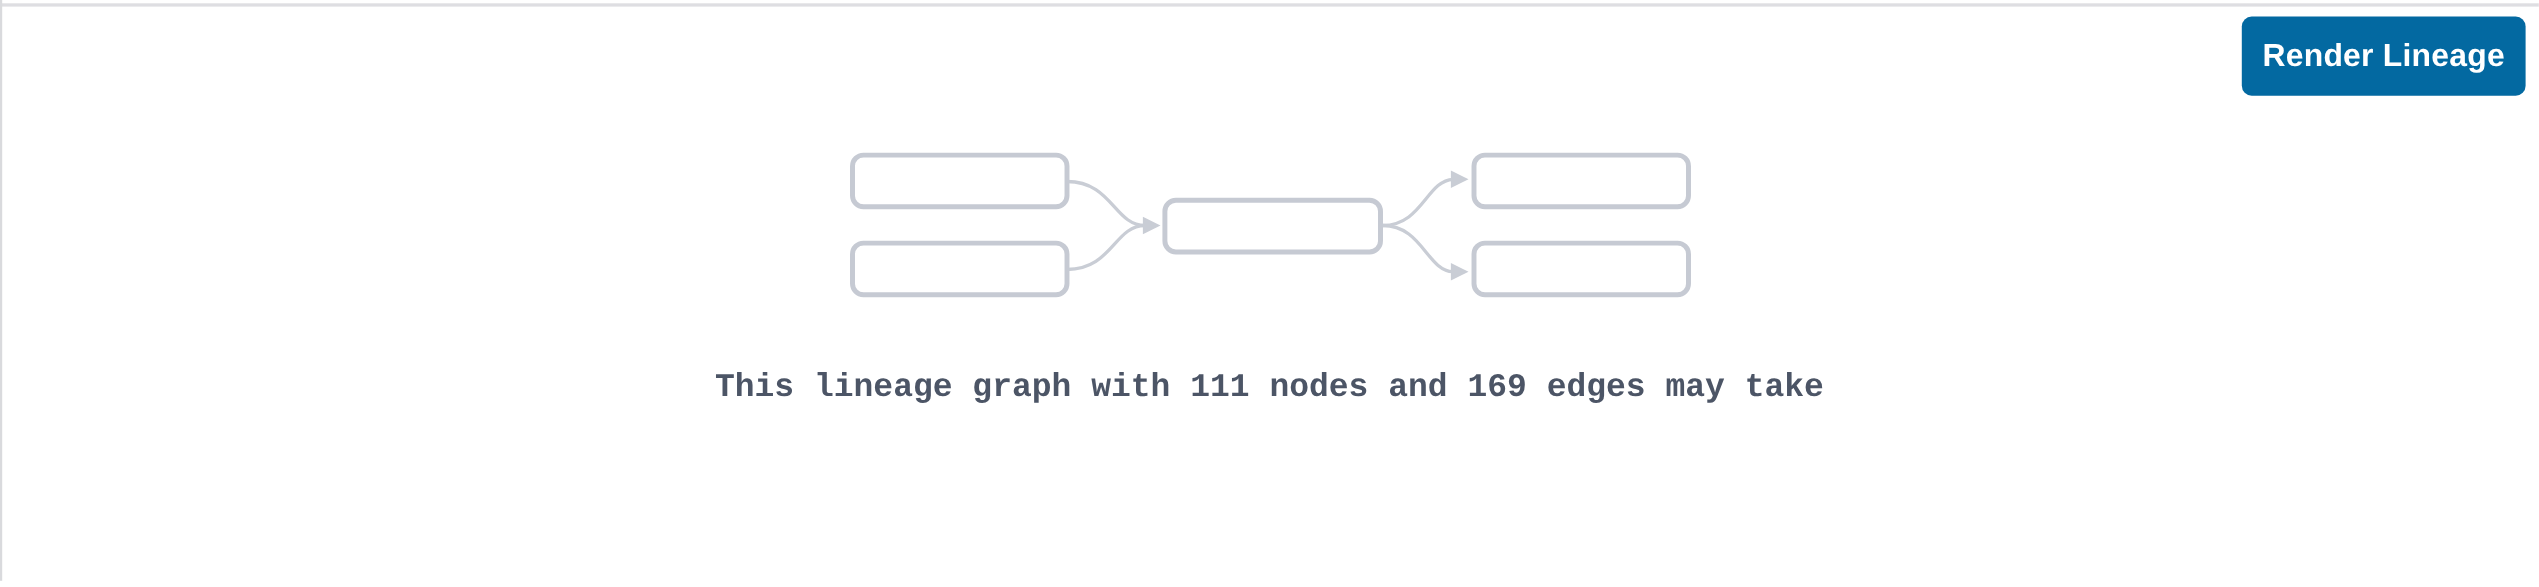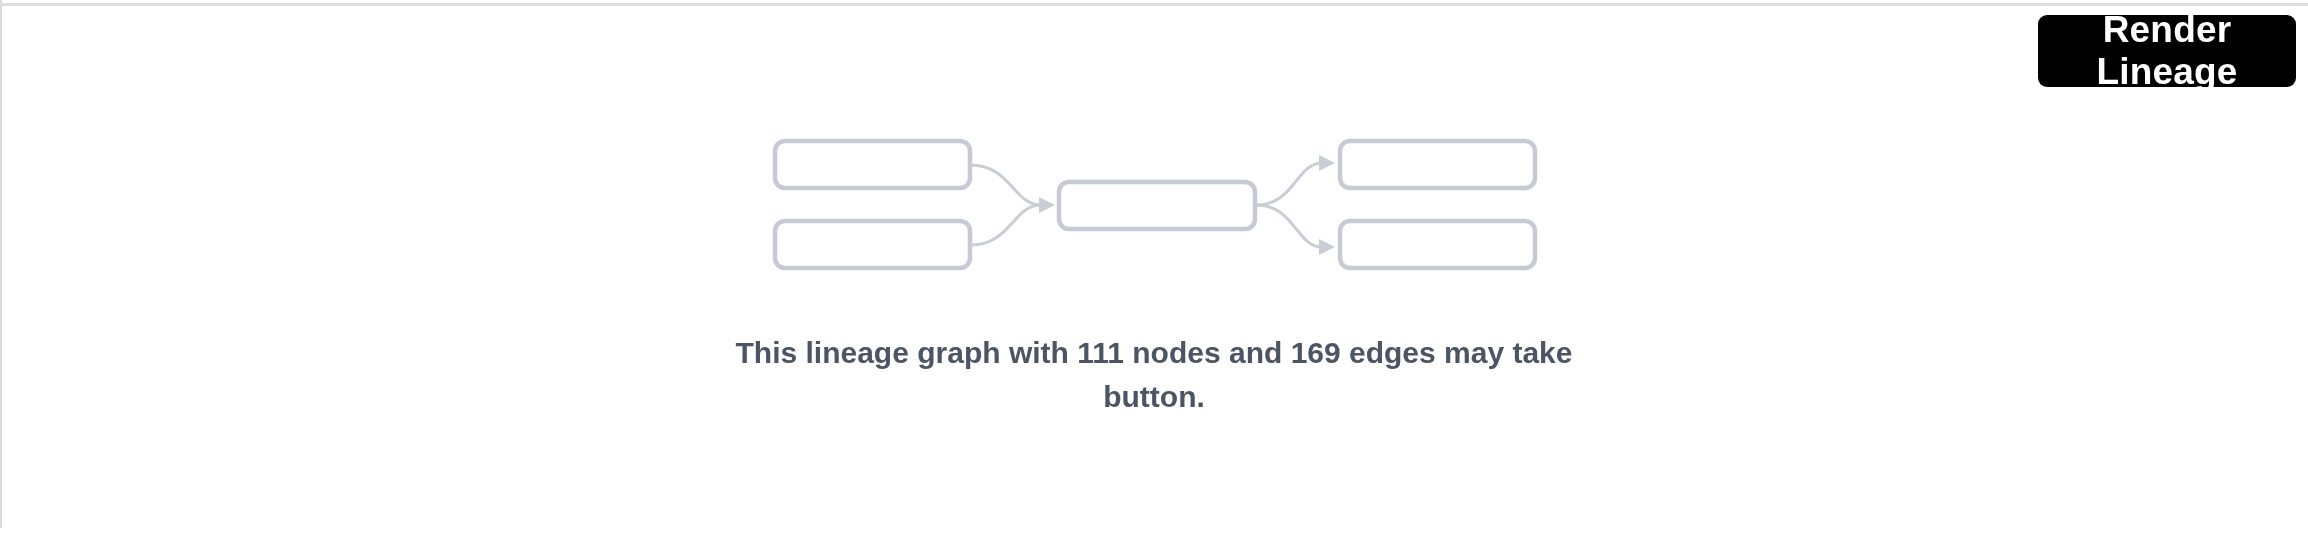--- a/index.html
+++ b/index.html
@@ -32,26 +32,26 @@
     height: 528px;
     background: #d9dadd;
   }
 
   .render-button {
     position: absolute;
     top: 15px;
     left: 2038px;
     width: 258px;
     height: 72px;
-    background: #000000;
+    background: #0369a1;
     color: #ffffff;
     border: none;
     border-radius: 9px;
     font-family: "Liberation Sans", sans-serif;
-    font-size: 37px;
+    font-size: 29px;
     font-weight: bold;
     letter-spacing: 0.2px;
     cursor: pointer;
     display: flex;
     align-items: center;
     justify-content: center;
   }
 
   .illustration {
     position: absolute;
@@ -64,20 +64,21 @@
   .message {
     position: absolute;
     top: 331px;
     left: 0;
     width: 2308px;
     text-align: center;
     color: #4c5566;
     font-size: 30px;
     font-weight: bold;
     line-height: 44px;
+    font-family: Liberation Mono, monospace;
   }
   .message .line {
     white-space: nowrap;
   }
 </style>
 </head>
 <body>
 
 <div class="top-border"></div>
 <div class="left-border"></div>
@@ -104,14 +105,13 @@
       <rect x="4" y="84" width="195" height="47" rx="10"></rect>
       <rect x="288" y="45" width="196" height="47" rx="10"></rect>
       <rect x="569" y="4" width="195" height="47" rx="10"></rect>
       <rect x="569" y="84" width="195" height="47" rx="10"></rect>
     </g>
   </svg>
 </div>
 
 <div class="message">
   <div class="line">This lineage graph with 111 nodes and 169 edges may take</div>
-  <div class="line">button.</div>
 </div>
 
 </body></html>

